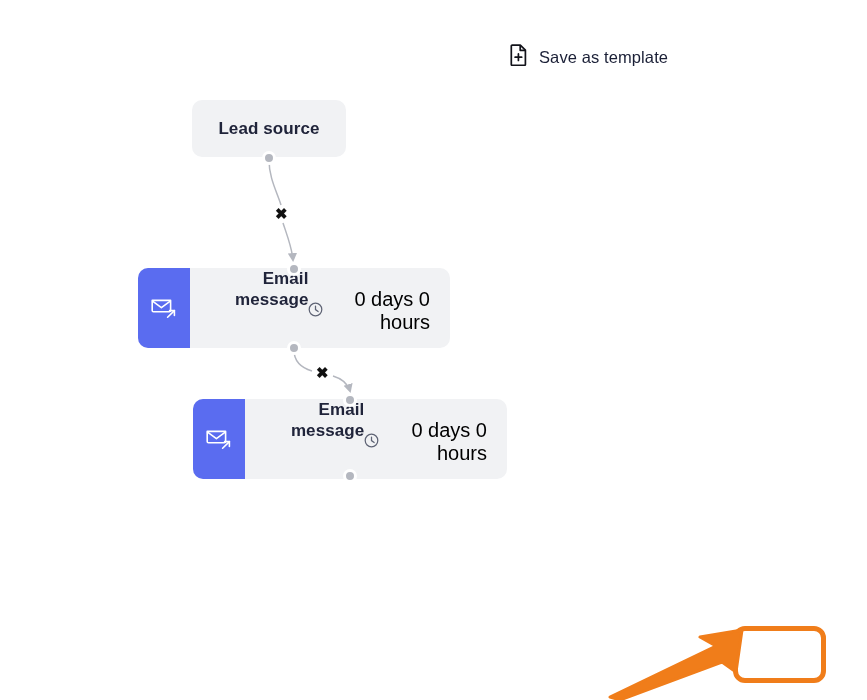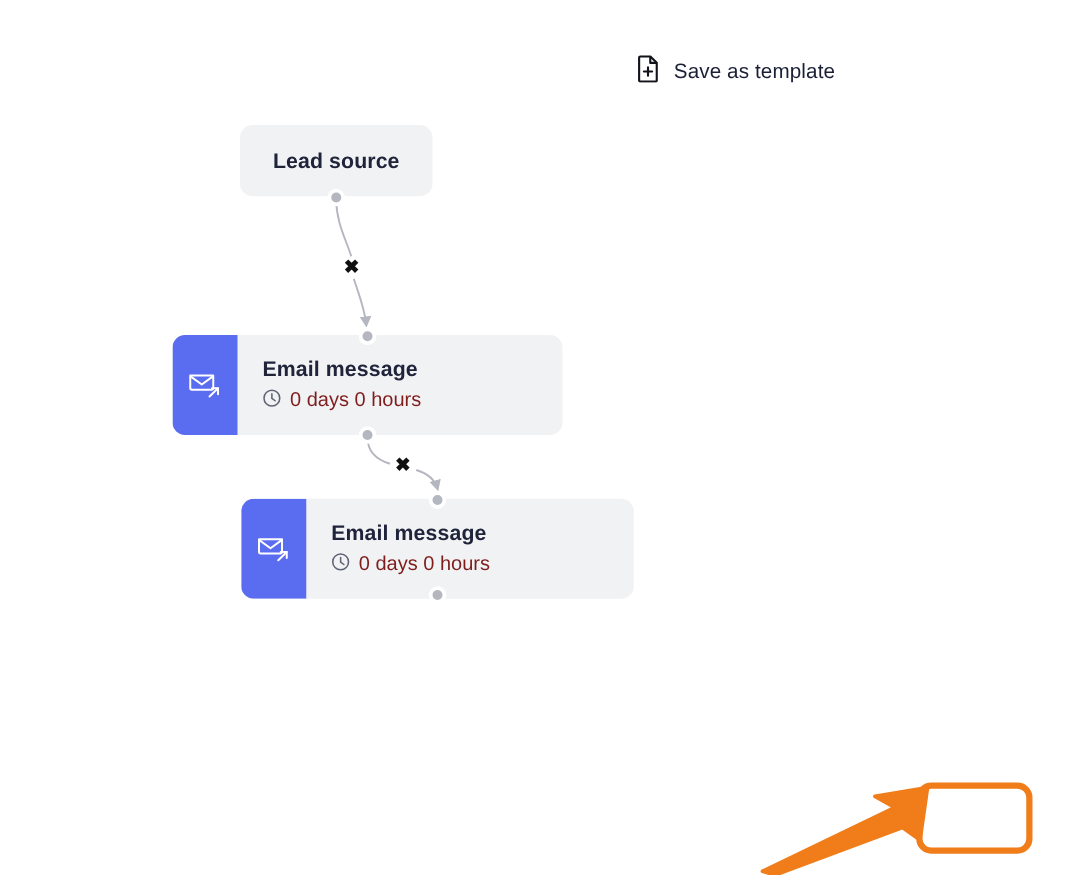--- a/index.html
+++ b/index.html
@@ -22,23 +22,23 @@
   .tool-btn .lbl { font-size:16.5px; color:#1a1f36; letter-spacing:.1px; white-space:nowrap; }
   .ico { display:block; }
 
   
   .canvas { position:absolute; inset:0; }
   .edges { position:absolute; left:0; top:0; width:867px; height:700px; pointer-events:none; }
 
   .node { position:absolute; display:flex; align-items:stretch;
           border-radius:10px; background:#f1f2f4; overflow:hidden; }
   .node-icon { width:52px; background:#5a6cf0; display:flex; align-items:center; justify-content:center; flex:0 0 52px; }
-  .node-body { display:flex; flex-direction:column; justify-content:center; padding:0 20px; }
+  .node-body { display:flex; justify-content:center; padding:0 20px;text-align:right; }
   .node-title { font-size:17px; font-weight:bold; color:#20243a; letter-spacing:.1px; line-height:1.25; }
-  .node-sub { display:flex; align-items:center; gap:7px; margin-top:5px; font-size:16px; color:#7f1d1d; }
+  .node-sub { display:flex; align-items:center; gap:7px; margin-top:5px; font-size:20px; color:#000000; }
 
   .node-trigger { left:192px; top:100px; width:154px; height:57px;
                   align-items:center; justify-content:center; }
   .node-trigger .node-title { font-size:17px; }
 
   .node-email-1 { left:138px; top:268px; width:312px; height:80px; }
   .node-email-2 { left:193px; top:399px; width:314px; height:80px; }
 
   .port { position:absolute; width:14px; height:14px; border-radius:50%;
           background:#b4b7bf; border:3px solid #ffffff; }

